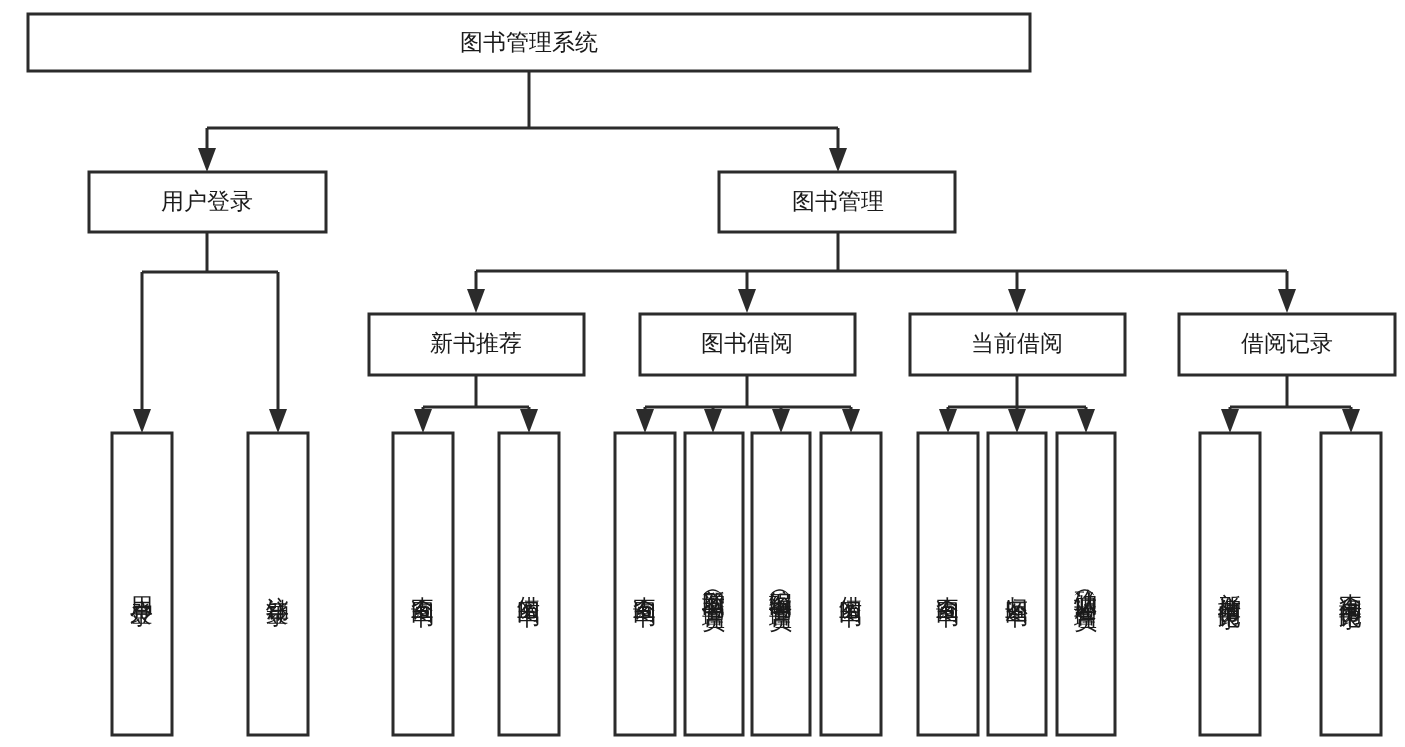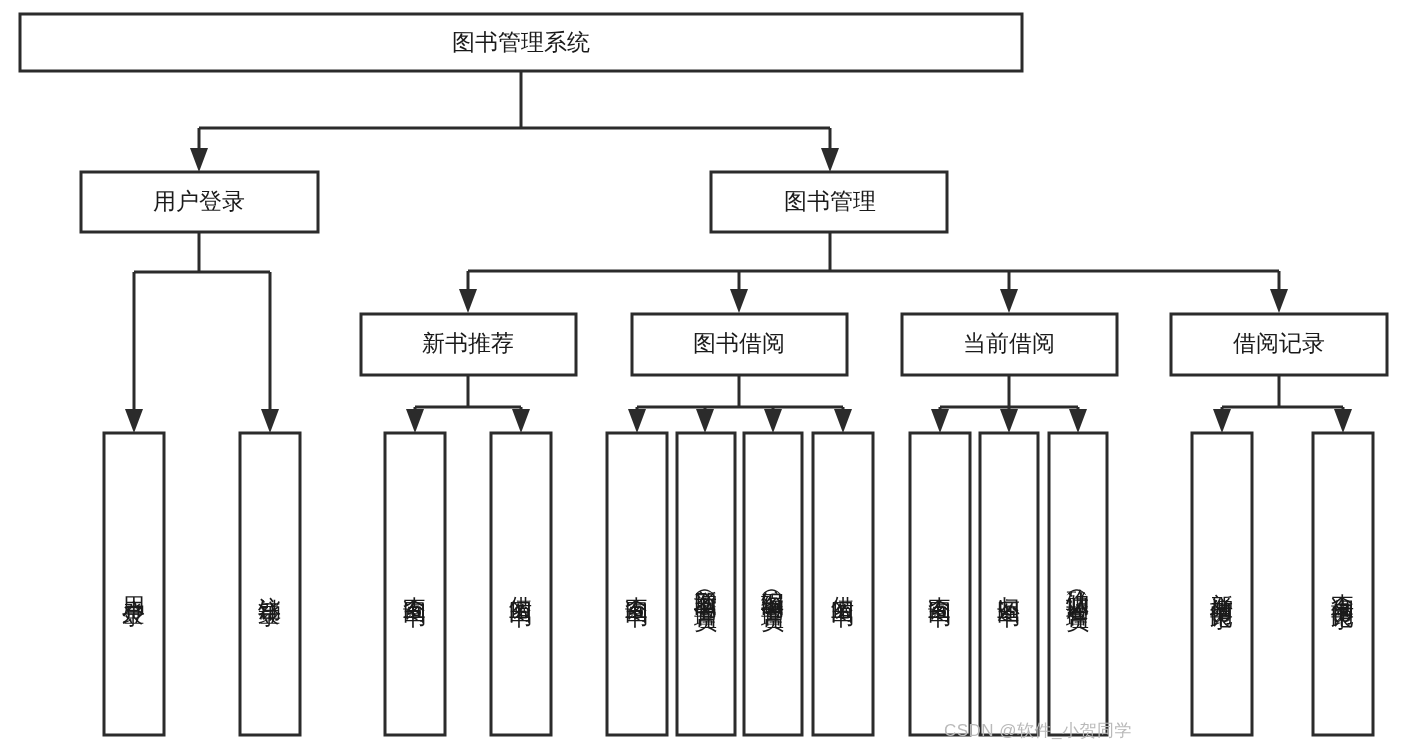--- a/index.html
+++ b/index.html
@@ -9,21 +9,21 @@
   }
   body {
     width: 1405px;
     height: 747px;
     font-family: "Liberation Sans", "DejaVu Sans", sans-serif;
     overflow: hidden;
     position: relative;
   }
   #diagram-root {
     position: absolute;
-    left: 0;
+    left: 8px;
     top: 0;
     width: 1144px;
     height: 747px;
   }
   svg.diagram {
     display: block;
     width: 1405px;
     height: 747px;
     background: #ffffff;
   }
@@ -235,14 +235,13 @@
       <text class="node-label-v" x="1222" y="584" text-anchor="middle">新增借阅记录</text>
     </g>
 
     <g>
       <rect class="node-box" x="1313" y="433" width="60" height="302"></rect>
       <text class="node-label-v" x="1343" y="584" text-anchor="middle">查询借阅记录</text>
     </g>
 
   </svg>
 
-  <div class="watermark">CSDN @软件_小贺同学</div>
 </div>
 
 </body></html>

